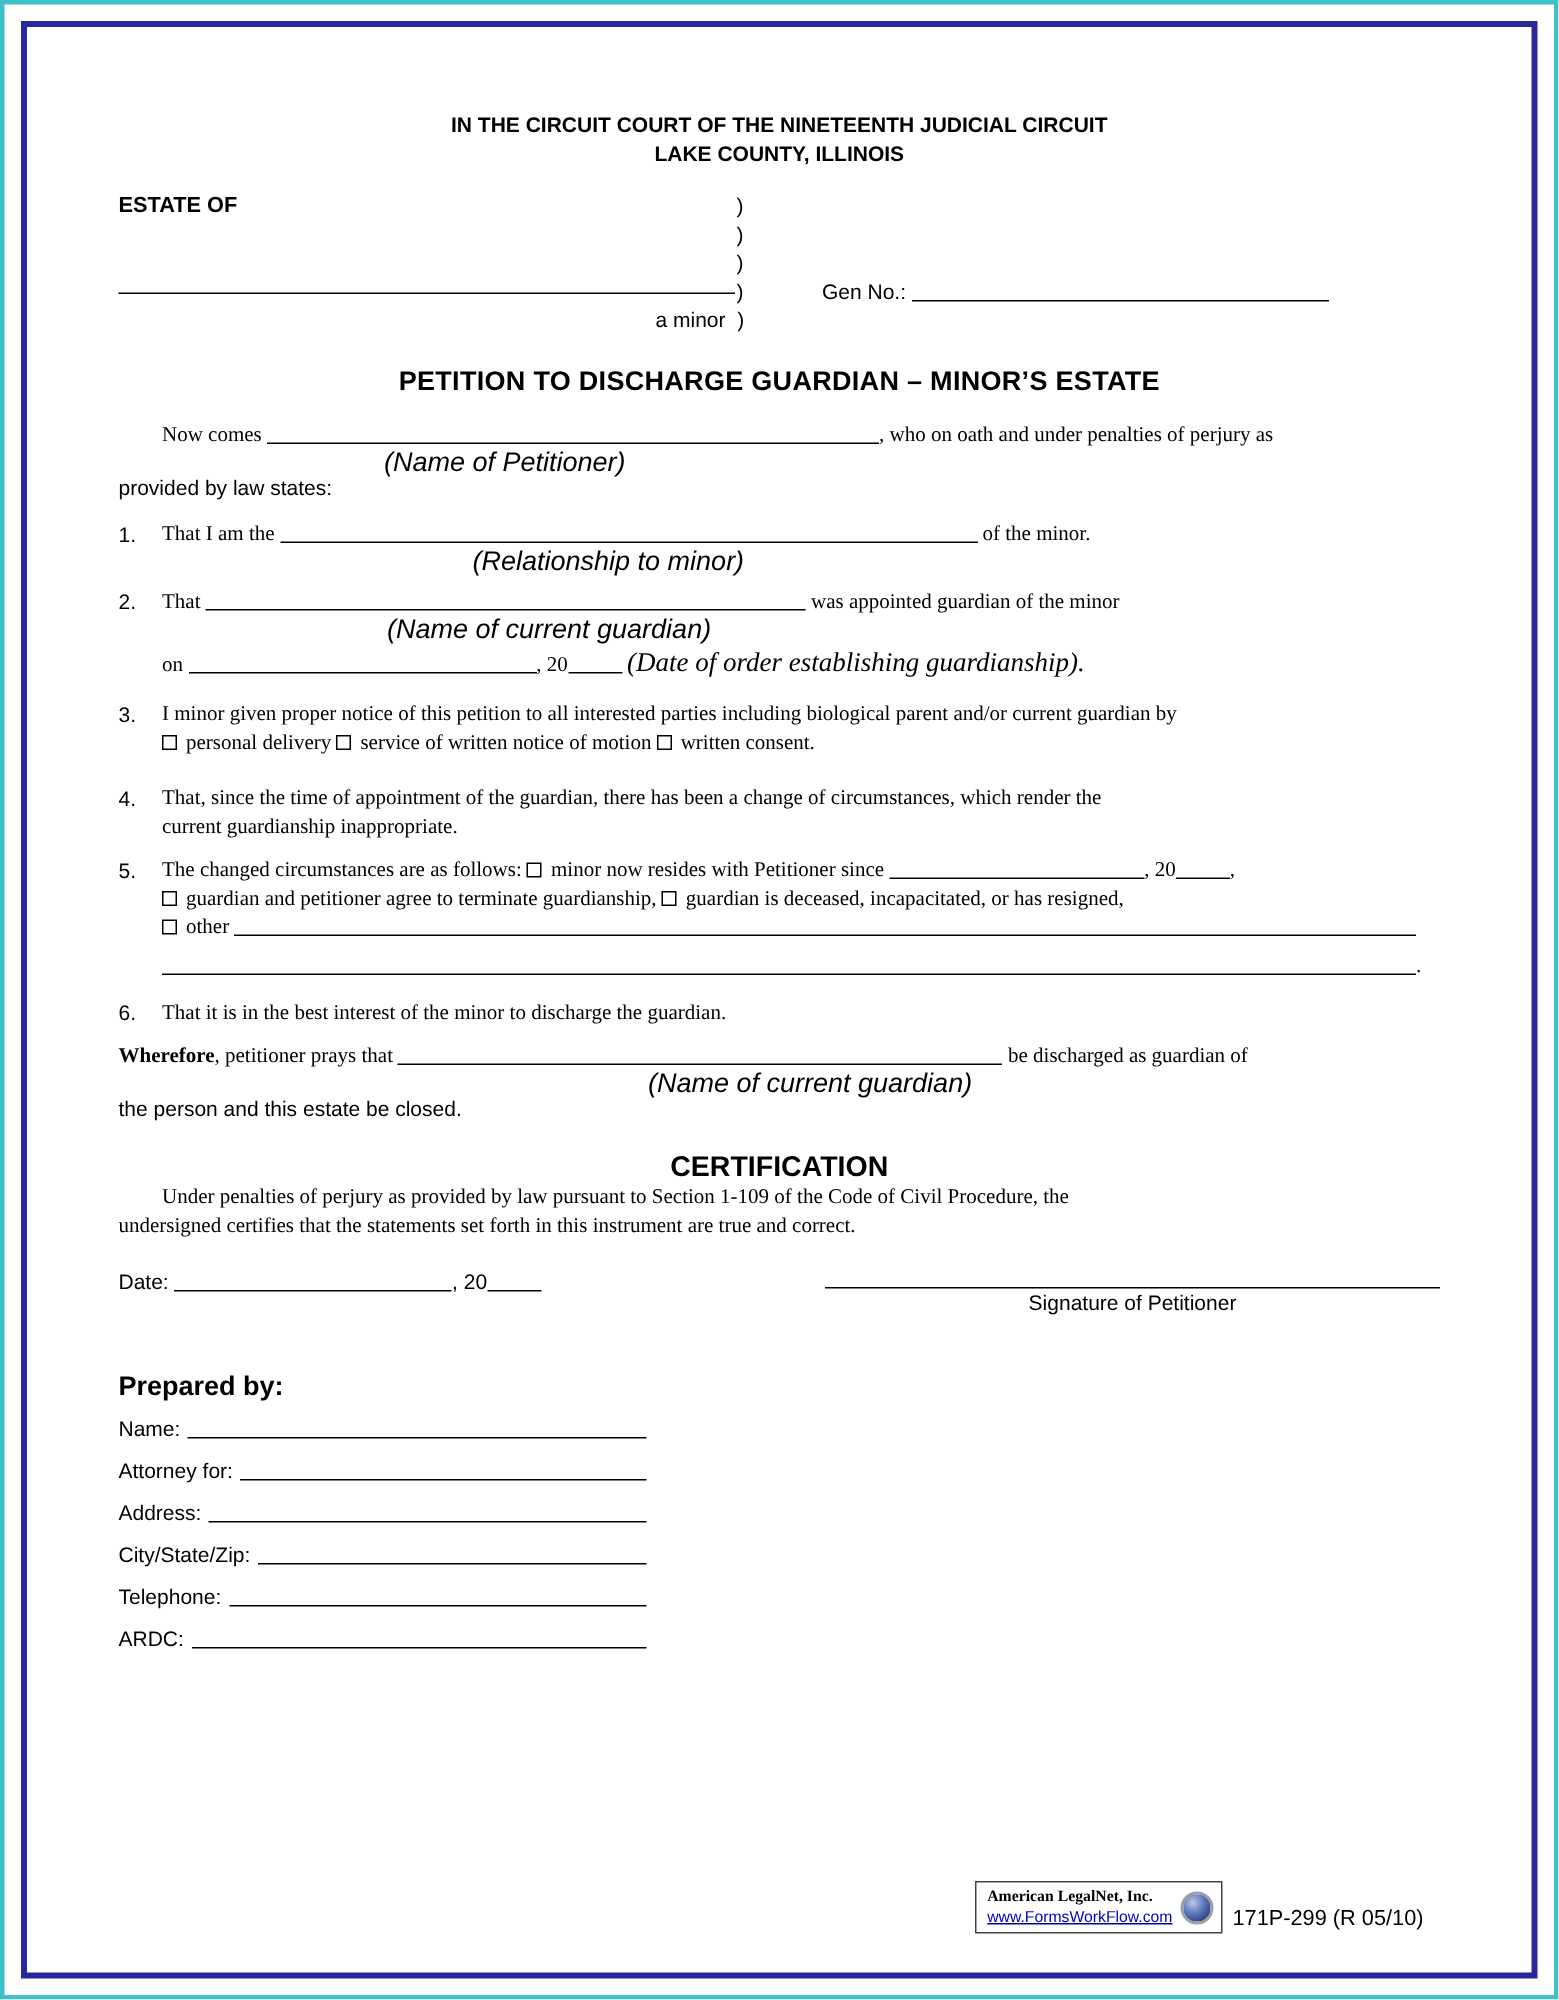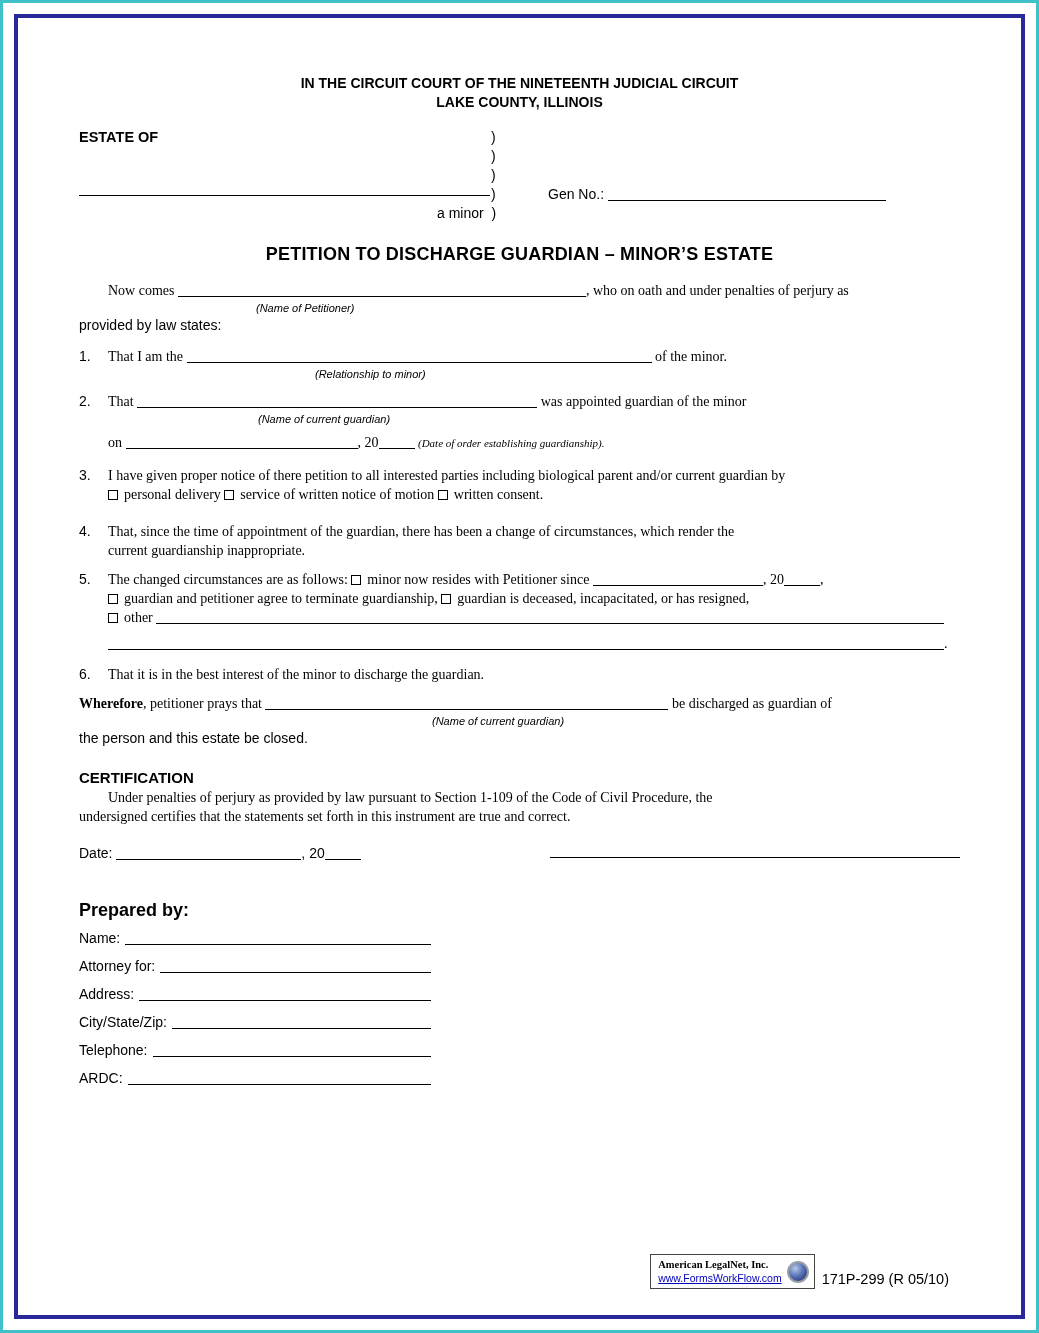--- a/index.html
+++ b/index.html
@@ -43,31 +43,31 @@
   .form-title { margin-top: 20px; text-align: center; font-weight: bold; font-size: 18px; line-height: 22px; letter-spacing: 0.2px; }
 
   
   .bl { display: inline-block; border-bottom: 1px solid #000; height: 13px; vertical-align: -2px; }.w278{width:278px}.w408{width:408px}.w465{width:465px}.w400{width:400px}
   .w232{width:232px}.w36{width:36px}.w170{width:170px}.w788{width:788px}.w836{width:836px}
   .w403{width:403px}.w185{width:185px}
 
   
   .cb { display: inline-block; width: 10px; height: 10px; border: 1.5px solid #000; vertical-align: -1px; margin-right: 6px; }
 
-  .caption-line { font-style: italic; font-size: 11px; line-height: 16px; }
+  .caption-line { font-style: italic; font-size: 18px; line-height: 16px; }
 
   .para { margin-top: 14px; }
   .indent { padding-left: 29px; }
 
   .item { position: relative; padding-left: 29px; }
   .item .num { position: absolute; left: 0; top: 0; }
   .mt10 { margin-top: 10px; } .mt12 { margin-top: 12px; } .mt14 { margin-top: 14px; }
   .mt16 { margin-top: 16px; } .mt18 { margin-top: 18px; }
 
-  .cert-heading { margin-top: 20px; text-align: left; font-weight: bold; font-size: 15px; line-height: 20px; }
+  .cert-heading { margin-top: 20px; text-align: center; font-weight: bold; font-size: 19px; line-height: 20px; }
 
   .date-row { display: flex; margin-top: 18px; gap: 48px; }
   .date-left { white-space: nowrap; }
   .sig-block { margin-left: auto; width: 410px; text-align: center; }
   .sig-line { border-bottom: 1px solid #000; height: 14px; }
   .sig-caption { line-height: 18px; }
 
   .prepared-heading { margin-top: 38px; font-weight: bold; font-size: 18px; }
   .prep-row { display: flex; width: 352px; margin-top: 9px; line-height: 19px; }
   .prep-label { white-space: nowrap; }
@@ -142,21 +142,21 @@
       <div class="caption-line" style="padding-left:150px;">(Name of current guardian)</div>
       <div class="nowrap" style="margin-top:6px;">
         <span>on</span>
         <span class="bl w232"></span><span>, 20</span><span class="bl w36"></span>
         <span class="caption-line">(Date of order establishing guardianship).</span>
       </div>
     </div>
 
     <div class="item mt14">
       <span class="num">3.</span>
-      <div class="nowrap">I have given proper notice of there petition to all interested parties including biological parent and/or current guardian by</div>
+      <div class="nowrap">I minor given proper notice of this petition to all interested parties including biological parent and/or current guardian by</div>
       <div class="nowrap">
         <span class="cb"></span><span>personal delivery</span>
         <span class="cb"></span><span>service of written notice of motion</span>
         <span class="cb"></span><span>written consent.</span>
       </div>
     </div>
 
     <div class="item mt18">
       <span class="num">4.</span>
       <div class="nowrap">That, since the time of appointment of the guardian, there has been a change of circumstances, which render the</div>
@@ -204,20 +204,21 @@
       <div class="nowrap">undersigned certifies that the statements set forth in this instrument are true and correct.</div>
     </div>
 
     <div class="date-row">
       <div class="date-left">
         <span>Date:</span>
         <span class="bl w185"></span><span>, 20</span><span class="bl w36"></span>
       </div>
       <div class="sig-block">
         <div class="sig-line"></div>
+        <div class="sig-caption">Signature of Petitioner</div>
       </div>
     </div>
 
     <div class="prepared-heading">Prepared by:</div>
     <div class="prep-row">
       <span class="prep-label">Name:</span>
       <span class="prep-blank"></span>
     </div>
     <div class="prep-row">
       <span class="prep-label">Attorney for:</span>

